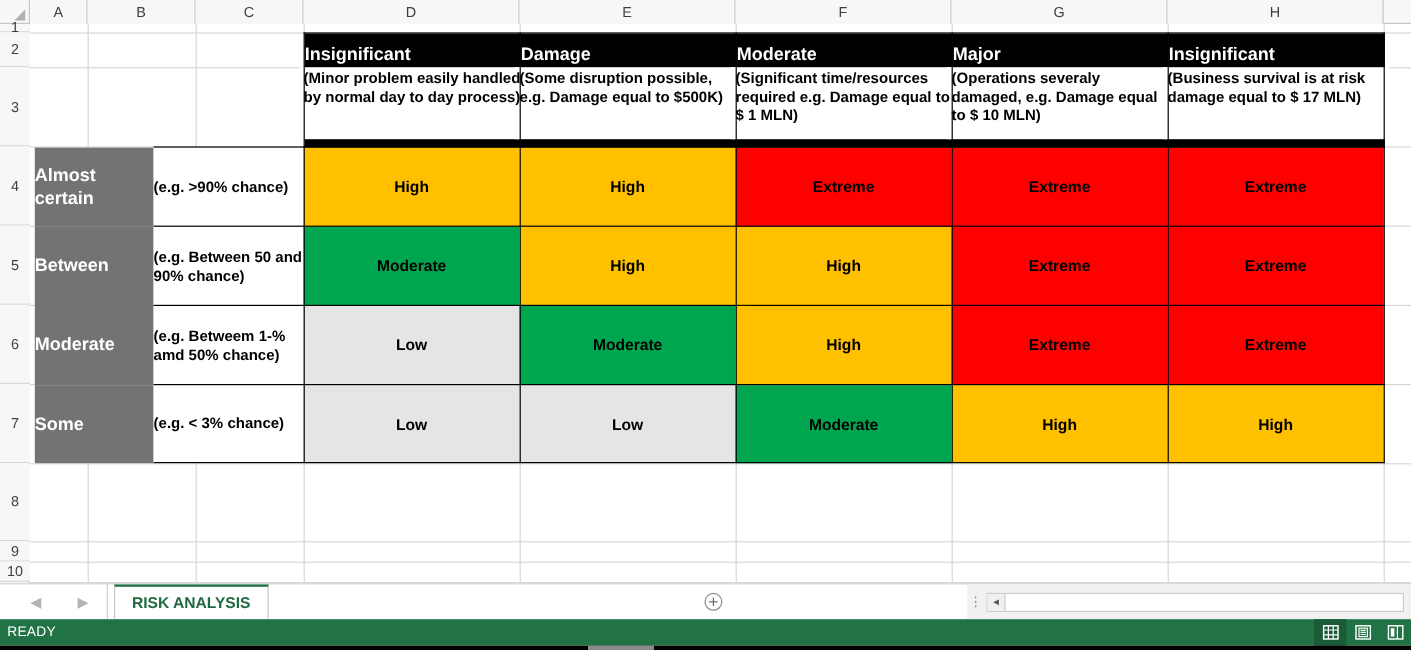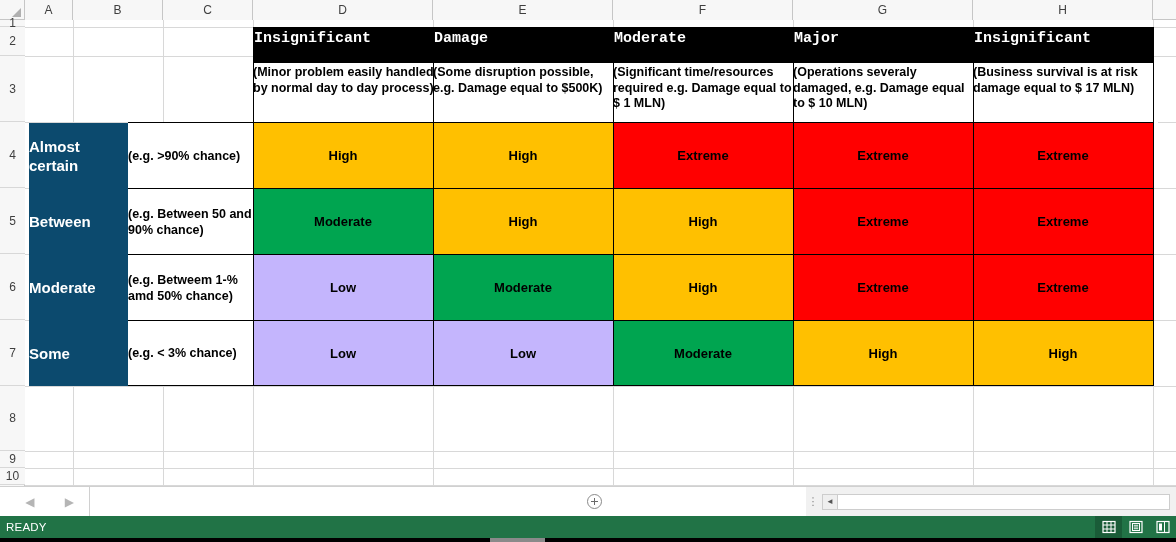--- a/index.html
+++ b/index.html
@@ -67,56 +67,55 @@
   .hdr-cell {
     background: #000000;
     border: 1px solid #000000;
     vertical-align: top;
     padding: 4px 5px 3px 5px;
   }
   .hdr-title {
     display: block;
     color: #ffffff; font-weight: bold; font-size: 15px;
     line-height: 17px;
-    padding-bottom: 16px;
-    font-family: Liberation Mono, monospace;
+    padding-bottom: 2px;
   }
   .hdr-desc {
     display: block;
     background: #ffffff;
     color: #000000; font-weight: bold; font-size: 12.5px;
     line-height: 15.5px;
     margin: 0 -5px -3px -5px;
     padding: 2px 4px 4px 4px;
     min-height: 60px;
   }
 
   .rowlbl-cell {
-    background: #0c4a6e;
+    background: #737373;
     color: #ffffff; font-weight: bold; font-size: 15px;
     line-height: 19px;
     padding: 0 0 0 8px;
     border: none;
   }
   .rowdesc-cell {
     background: #ffffff;
     color: #000000; font-weight: bold; font-size: 12.5px;
     line-height: 16px;
     padding: 0 4px 0 4px;
     border: 1px solid #000000;
     border-left: none;
   }
 
   .risk-cell {
     border: 1px solid #000000;
     text-align: center;
     font-weight: bold; font-size: 13px;
     color: #000000;
   }
-  .risk-low      { background: #c4b5fd; }
+  .risk-low      { background: #e5e5e5; }
   .risk-moderate { background: #00A550; }
   .risk-high     { background: #FFC000; }
   .risk-extreme  { background: #FF0000; }
 
   
   .tabbar {
     position: absolute; left: 0; top: 486px; width: 1176px; height: 30px;
     background: #ffffff; border-top: 1px solid #d0d0d0;
   }
   .tab-nav {
@@ -353,20 +352,23 @@
     </tr>
   </tbody>
     </table>
 
   <div class="tabbar">
     <div class="tab-nav">
       <span class="tab-arrow">◀</span>
       <span class="tab-arrow">▶</span>
     </div>
     <div class="tabs">
+      <div class="tab active">
+          <span>RISK ANALYSIS</span>
+        </div>
     </div>
     <div class="tab-add">
       <div class="plus-circle"></div>
     </div>
     <div class="hsb-region">
       <div class="tab-grip">⋮</div>
       <div class="hscroll">
         <div class="hscroll-left">◄</div>
       </div>
     </div>

